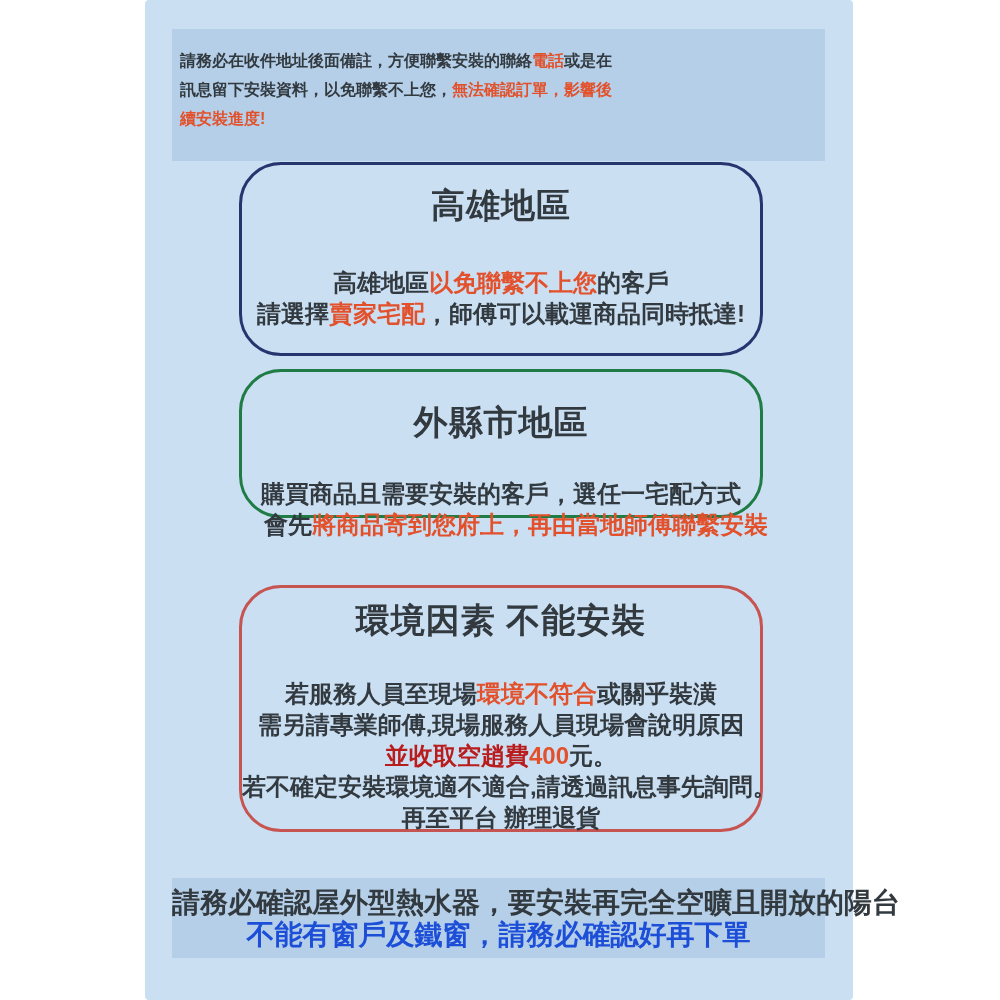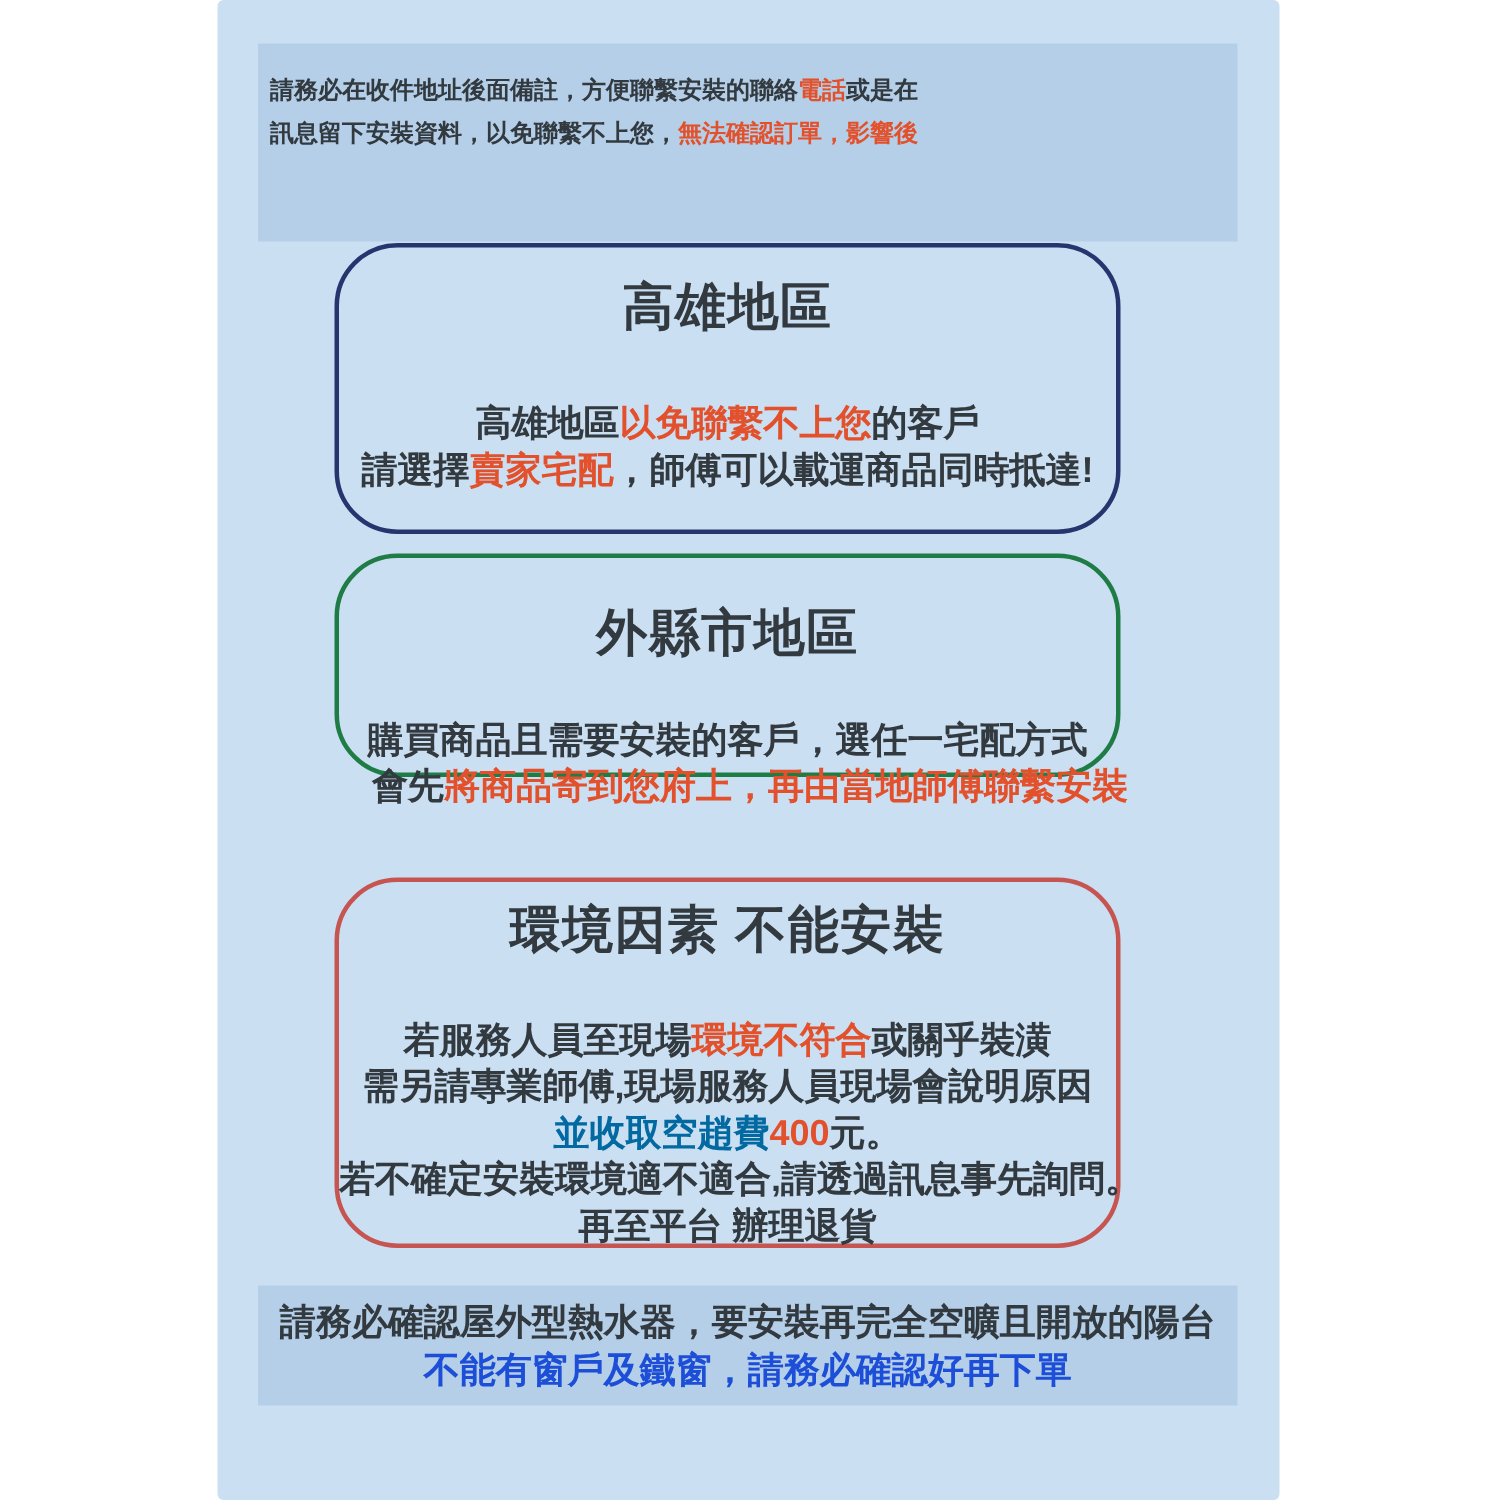--- a/index.html
+++ b/index.html
@@ -34,30 +34,30 @@
   }
   .top-panel {
     top: 29px;
     height: 132px;
     padding: 17px 0 0 8px;
     font-size: 16px;
     line-height: 29px;
     text-align: left;
   }
   .bottom-panel {
-    top: 857px;
+    top: 878px;
     height: 80px;
     padding-top: 9px;
-    font-size: 24px;
+    font-size: 28px;
     line-height: 32px;
     text-align: center;
   }
   .rbox {
     position: absolute;
-    left: 78px;
+    left: 94px;
     width: 524px;
     border: 3px solid #27356f;
     border-radius: 42px;
     box-sizing: border-box;
     text-align: center;
     font-weight: bold;
   }
   .box-kaohsiung { top: 162px; height: 194px; }
   .box-other     { top: 369px; height: 149px; }
   .box-env       { top: 585px; height: 247px; }
@@ -81,20 +81,21 @@
 </style>
 </head>
 <body>
 
 <div class="canvas">
   <div class="page">
 
     <div class="panel top-panel">
         <div class="line"><span style="color: rgb(50, 58, 64);">請務必在收件地址後面備註，方便聯繫安裝的聯絡</span><span style="color: rgb(226, 81, 43);">電話</span><span style="color: rgb(50, 58, 64);">或是在</span></div>
         <div class="line"><span style="color: rgb(50, 58, 64);">訊息留下安裝資料，以免聯繫不上您，</span><span style="color: rgb(226, 81, 43);">無法確認訂單，影響後</span></div>
+        <div class="line"><span style="color: rgb(226, 81, 43);">續安裝進度!</span></div>
       </div>
 
     <div class="rbox box-kaohsiung" style="border-color: rgb(39, 53, 111);">
       <div class="box-title">高雄地區</div>
       <div class="box-body">
           <div class="line"><span style="color: rgb(50, 58, 64);">高雄地區</span><span style="color: rgb(226, 81, 43);">以免聯繫不上您</span><span style="color: rgb(50, 58, 64);">的客戶</span></div>
           <div class="line"><span style="color: rgb(50, 58, 64);">請選擇</span><span style="color: rgb(226, 81, 43);">賣家宅配</span><span style="color: rgb(50, 58, 64);">，師傅可以載運商品同時抵達!</span></div>
         </div>
     </div>
 
@@ -104,21 +105,21 @@
           <div class="line"><span style="color: rgb(50, 58, 64);">購買商品且需要安裝的客戶，選任一宅配方式</span></div>
           <div class="line"><span style="color: rgb(50, 58, 64); margin-left: 22px;">會先</span><span style="color: rgb(226, 81, 43);">將商品寄到您府上，再由當地師傅聯繫安裝</span></div>
         </div>
     </div>
 
     <div class="rbox box-env" style="border-color: rgb(198, 84, 81);">
       <div class="box-title">環境因素 不能安裝</div>
       <div class="box-body">
           <div class="line"><span style="color: rgb(50, 58, 64);">若服務人員至現場</span><span style="color: rgb(226, 81, 43);">環境不符合</span><span style="color: rgb(50, 58, 64);">或關乎裝潢</span></div>
           <div class="line"><span style="color: rgb(50, 58, 64);">需另請專業師傅,現場服務人員現場會說明原因</span></div>
-          <div class="line"><span style="color: #0369a1;">並收取空趙費</span><span style="color: rgb(226, 81, 43);">400</span><span style="color: rgb(50, 58, 64);">元。</span></div>
+          <div class="line"><span style="color: #b91c1c;">並收取空趙費</span><span style="color: rgb(226, 81, 43);">400</span><span style="color: rgb(50, 58, 64);">元。</span></div>
           <div class="line"><span style="color: rgb(50, 58, 64);">若不確定安裝環境適不適合,請透過訊息事先詢問。</span></div>
           <div class="line"><span style="color: rgb(50, 58, 64);">再至平台 辦理退貨</span></div>
         </div>
     </div>
 
     <div class="panel bottom-panel">
         <div class="line"><span style="color: rgb(50, 58, 64);">請務必確認屋外型熱水器，要安裝再完全空曠且開放的陽台</span></div>
         <div class="line"><span style="color: #1d4ed8;">不能有窗戶及鐵窗，請務必確認好再下單</span></div>
       </div>
 

